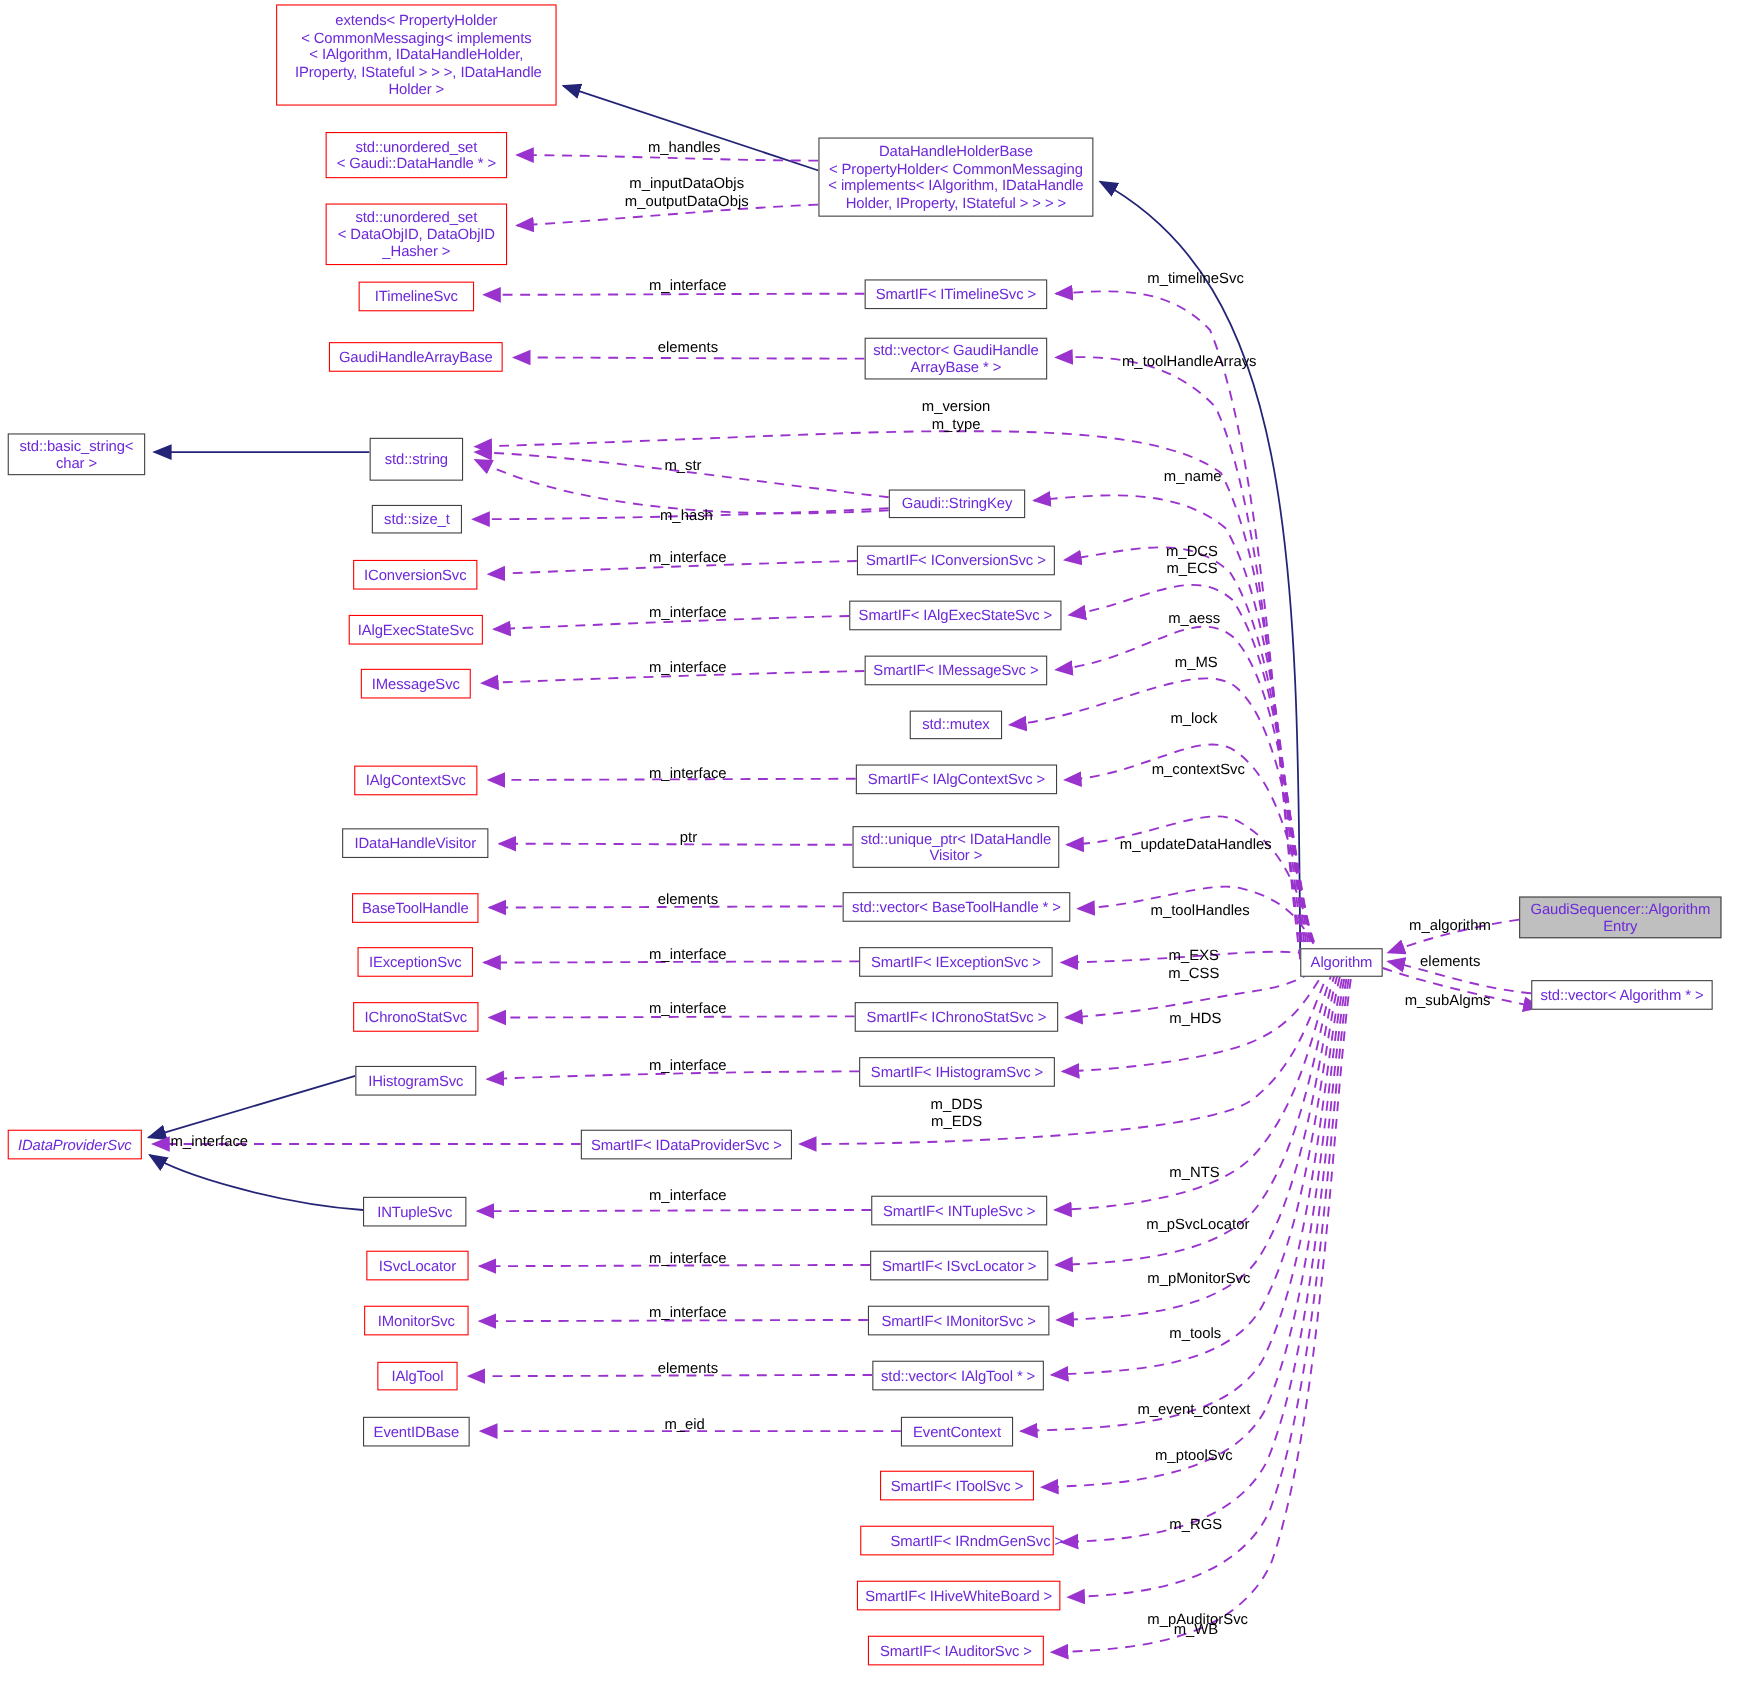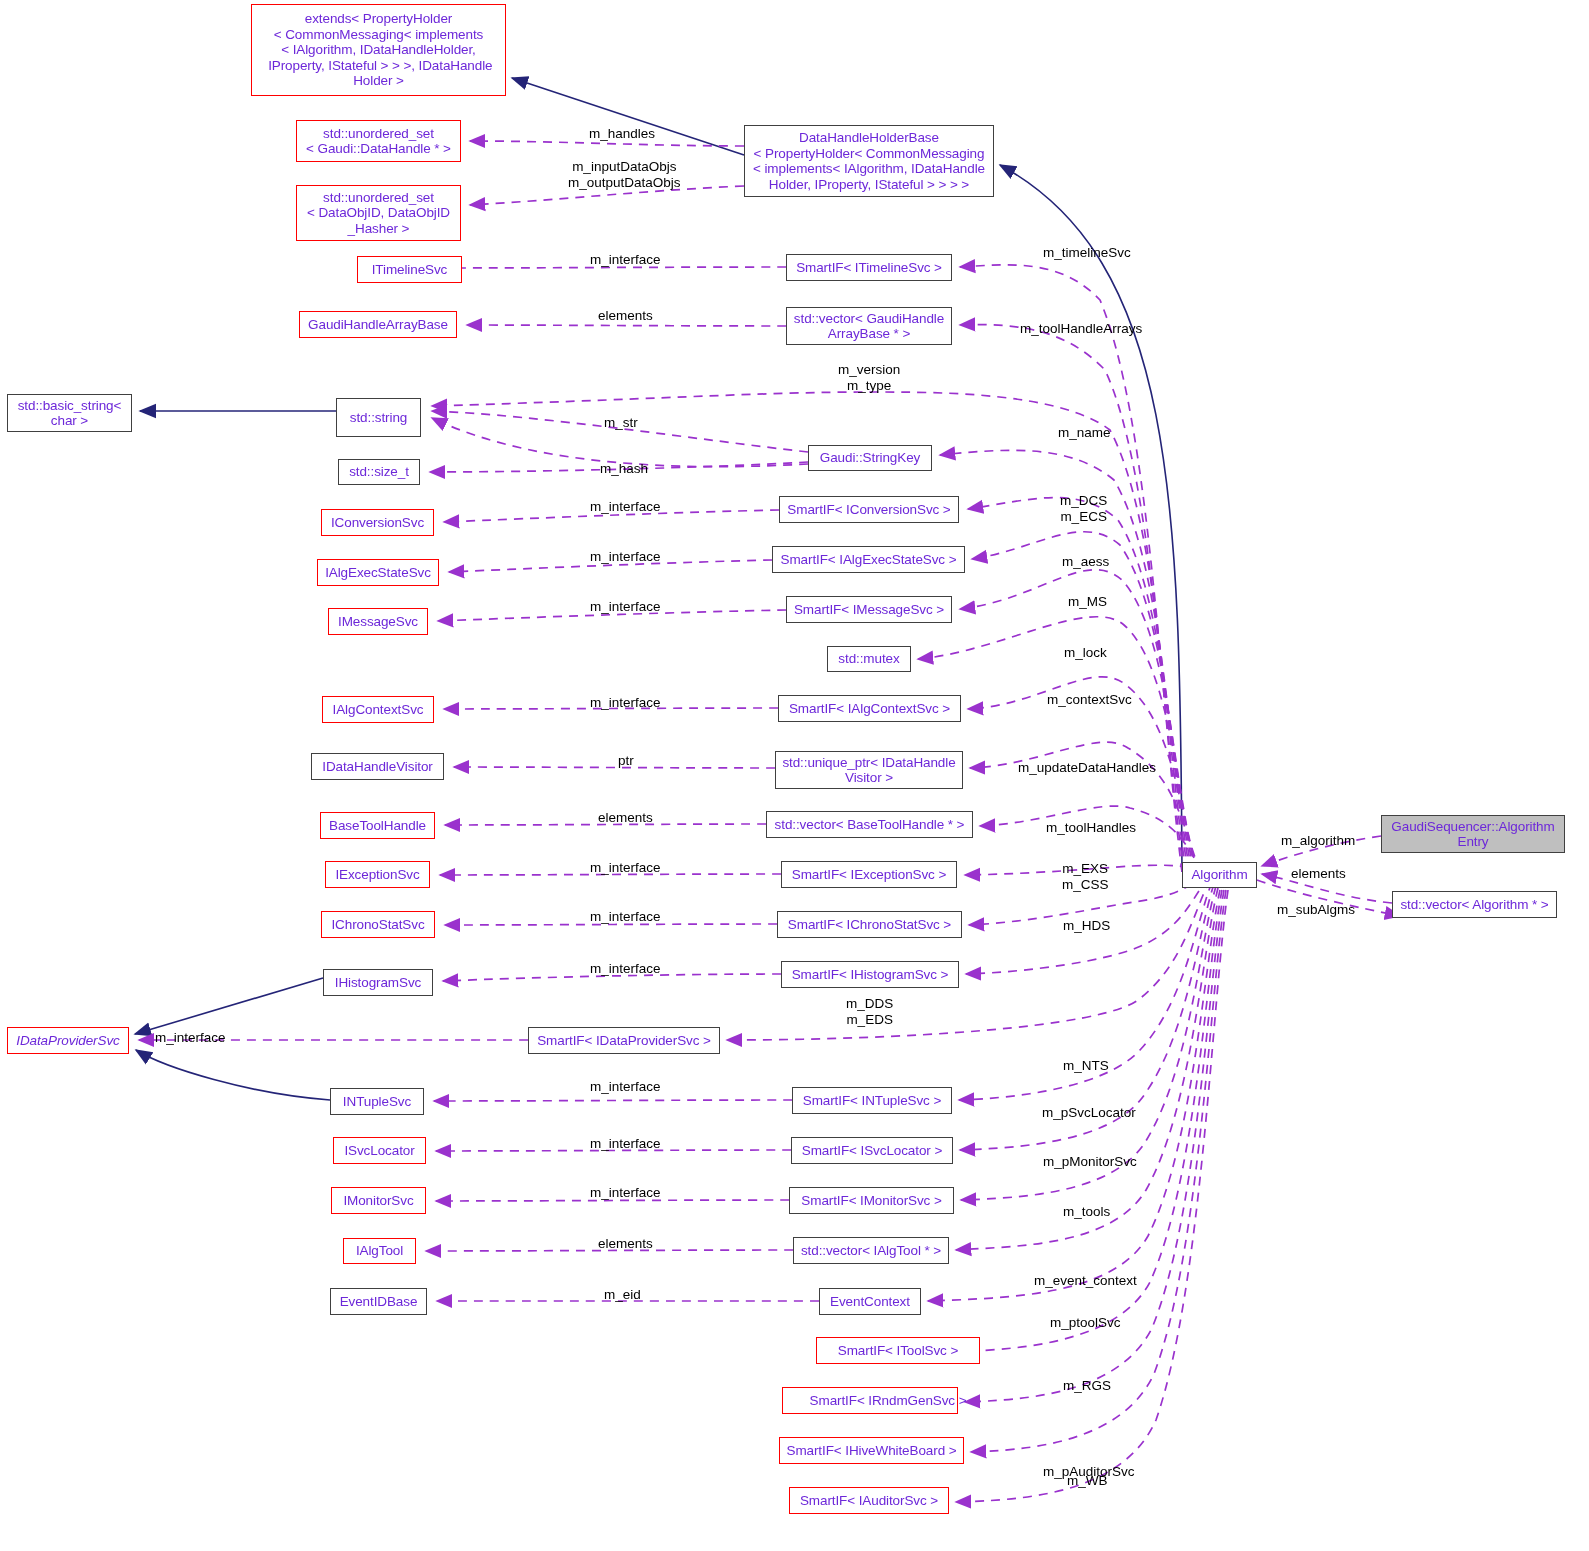--- a/index.html
+++ b/index.html
@@ -131,21 +131,21 @@
 Holder &gt;</div>
   <div class="node red" style="left:296px;top:120px;width:165px;height:42px;">std::unordered_set
 &lt; Gaudi::DataHandle * &gt;</div>
   <div class="node red" style="left:296px;top:185px;width:165px;height:56px;">std::unordered_set
 &lt; DataObjID, DataObjID
 _Hasher &gt;</div>
   <div class="node dark" style="left:744px;top:125px;width:250px;height:72px;">DataHandleHolderBase
 &lt; PropertyHolder&lt; CommonMessaging
 &lt; implements&lt; IAlgorithm, IDataHandle
 Holder, IProperty, IStateful &gt; &gt; &gt; &gt;</div>
-  <div class="node red" style="left:326px;top:256px;width:105px;height:27px;margin-left:31px;">ITimelineSvc</div>
+  <div class="node red" style="left:326px;top:256px;width:105px;height:27px;">ITimelineSvc</div>
   <div class="node dark" style="left:786px;top:254px;width:166px;height:27px;">SmartIF&lt; ITimelineSvc &gt;</div>
   <div class="node red" style="left:299px;top:311px;width:158px;height:27px;">GaudiHandleArrayBase</div>
   <div class="node dark" style="left:786px;top:307px;width:166px;height:38px;">std::vector&lt; GaudiHandle
 ArrayBase * &gt;</div>
   <div class="node dark" style="left:7px;top:394px;width:125px;height:38px;">std::basic_string&lt;
 char &gt;</div>
   <div class="node dark" style="left:336px;top:398px;width:85px;height:39px;">std::string</div>
   <div class="node dark" style="left:808px;top:445px;width:124px;height:26px;">Gaudi::StringKey</div>
   <div class="node dark" style="left:338px;top:459px;width:82px;height:26px;">std::size_t</div>
   <div class="node red" style="left:321px;top:509px;width:113px;height:27px;">IConversionSvc</div>
@@ -173,21 +173,21 @@
   <div class="node dark" style="left:330px;top:1088px;width:94px;height:27px;">INTupleSvc</div>
   <div class="node dark" style="left:792px;top:1087px;width:160px;height:27px;">SmartIF&lt; INTupleSvc &gt;</div>
   <div class="node red" style="left:333px;top:1137px;width:93px;height:27px;">ISvcLocator</div>
   <div class="node dark" style="left:791px;top:1137px;width:162px;height:27px;">SmartIF&lt; ISvcLocator &gt;</div>
   <div class="node red" style="left:331px;top:1187px;width:95px;height:27px;">IMonitorSvc</div>
   <div class="node dark" style="left:789px;top:1187px;width:165px;height:27px;">SmartIF&lt; IMonitorSvc &gt;</div>
   <div class="node red" style="left:343px;top:1238px;width:73px;height:26px;">IAlgTool</div>
   <div class="node dark" style="left:793px;top:1237px;width:156px;height:27px;">std::vector&lt; IAlgTool * &gt;</div>
   <div class="node dark" style="left:330px;top:1288px;width:97px;height:27px;">EventIDBase</div>
   <div class="node dark" style="left:819px;top:1288px;width:102px;height:27px;">EventContext</div>
-  <div class="node red" style="left:800px;top:1337px;width:164px;height:27px;margin-left:16px;">SmartIF&lt; IToolSvc &gt;</div>
+  <div class="node red" style="left:800px;top:1337px;width:140px;height:27px;">SmartIF&lt; IToolSvc &gt;</div>
   <div class="node red" style="left:782px;top:1387px;width:176px;height:27px;padding-left:36px;">SmartIF&lt; IRndmGenSvc &gt;</div>
   <div class="node red" style="left:779px;top:1437px;width:185px;height:27px;">SmartIF&lt; IHiveWhiteBoard &gt;</div>
   <div class="node red" style="left:789px;top:1487px;width:160px;height:27px;">SmartIF&lt; IAuditorSvc &gt;</div>
   <div class="node dark" style="left:1182px;top:862px;width:75px;height:26px;">Algorithm</div>
   <div class="node grey" style="left:1381px;top:815px;width:184px;height:38px;">GaudiSequencer::Algorithm
 Entry</div>
   <div class="node dark" style="left:1392px;top:891px;width:165px;height:27px;">std::vector&lt; Algorithm * &gt;</div>
 
   <div class="edgelabel" style="left:589px;top:126px;">m_handles</div>
   <div class="edgelabel" style="left:568px;top:159px;">m_inputDataObjs

